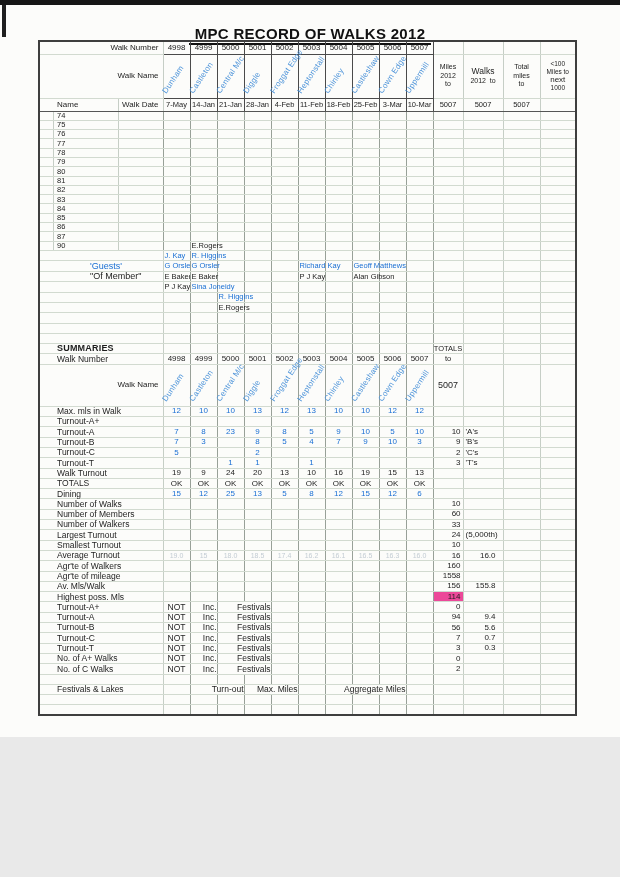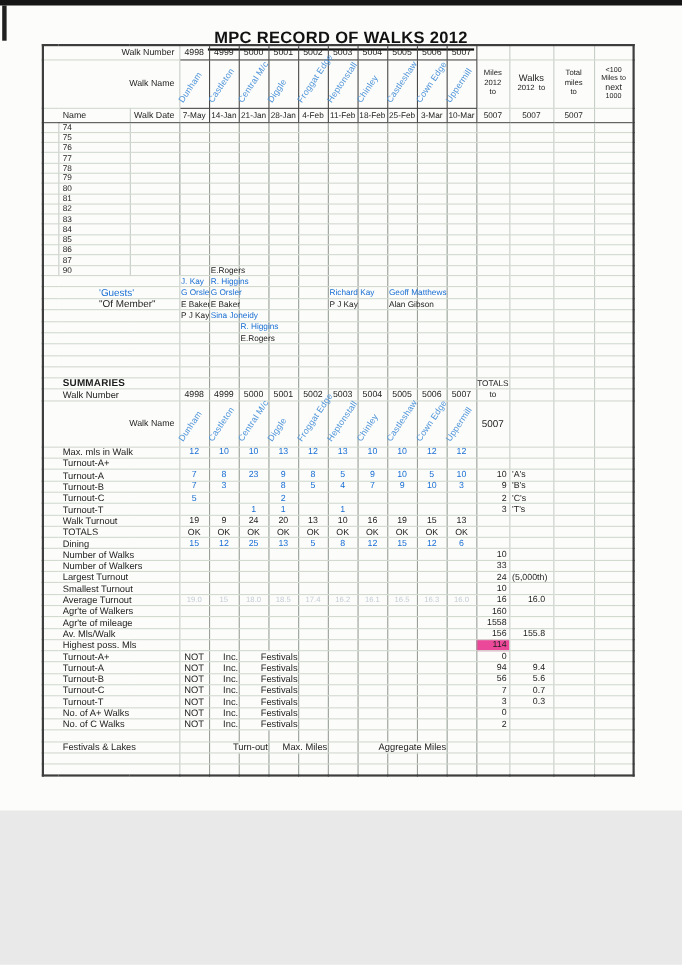--- a/index.html
+++ b/index.html
@@ -838,20 +838,37 @@
           <td class="wv black"></td>
           <td class="wv black"></td>
           <td class="wv black"></td>
           <td class="wv black"></td>
           <td class="tot">10</td>
           <td class="ext-right"></td>
           <td></td>
           <td></td>
         </tr>
         <tr class="sr">
+          <td class="lbl" colspan="3">Number of Members</td>
+          <td class="wv black"></td>
+          <td class="wv black"></td>
+          <td class="wv black"></td>
+          <td class="wv black"></td>
+          <td class="wv black"></td>
+          <td class="wv black"></td>
+          <td class="wv black"></td>
+          <td class="wv black"></td>
+          <td class="wv black"></td>
+          <td class="wv black"></td>
+          <td class="tot">60</td>
+          <td class="ext-right"></td>
+          <td></td>
+          <td></td>
+        </tr>
+        <tr class="sr">
           <td class="lbl" colspan="3">Number of Walkers</td>
           <td class="wv black"></td>
           <td class="wv black"></td>
           <td class="wv black"></td>
           <td class="wv black"></td>
           <td class="wv black"></td>
           <td class="wv black"></td>
           <td class="wv black"></td>
           <td class="wv black"></td>
           <td class="wv black"></td>

